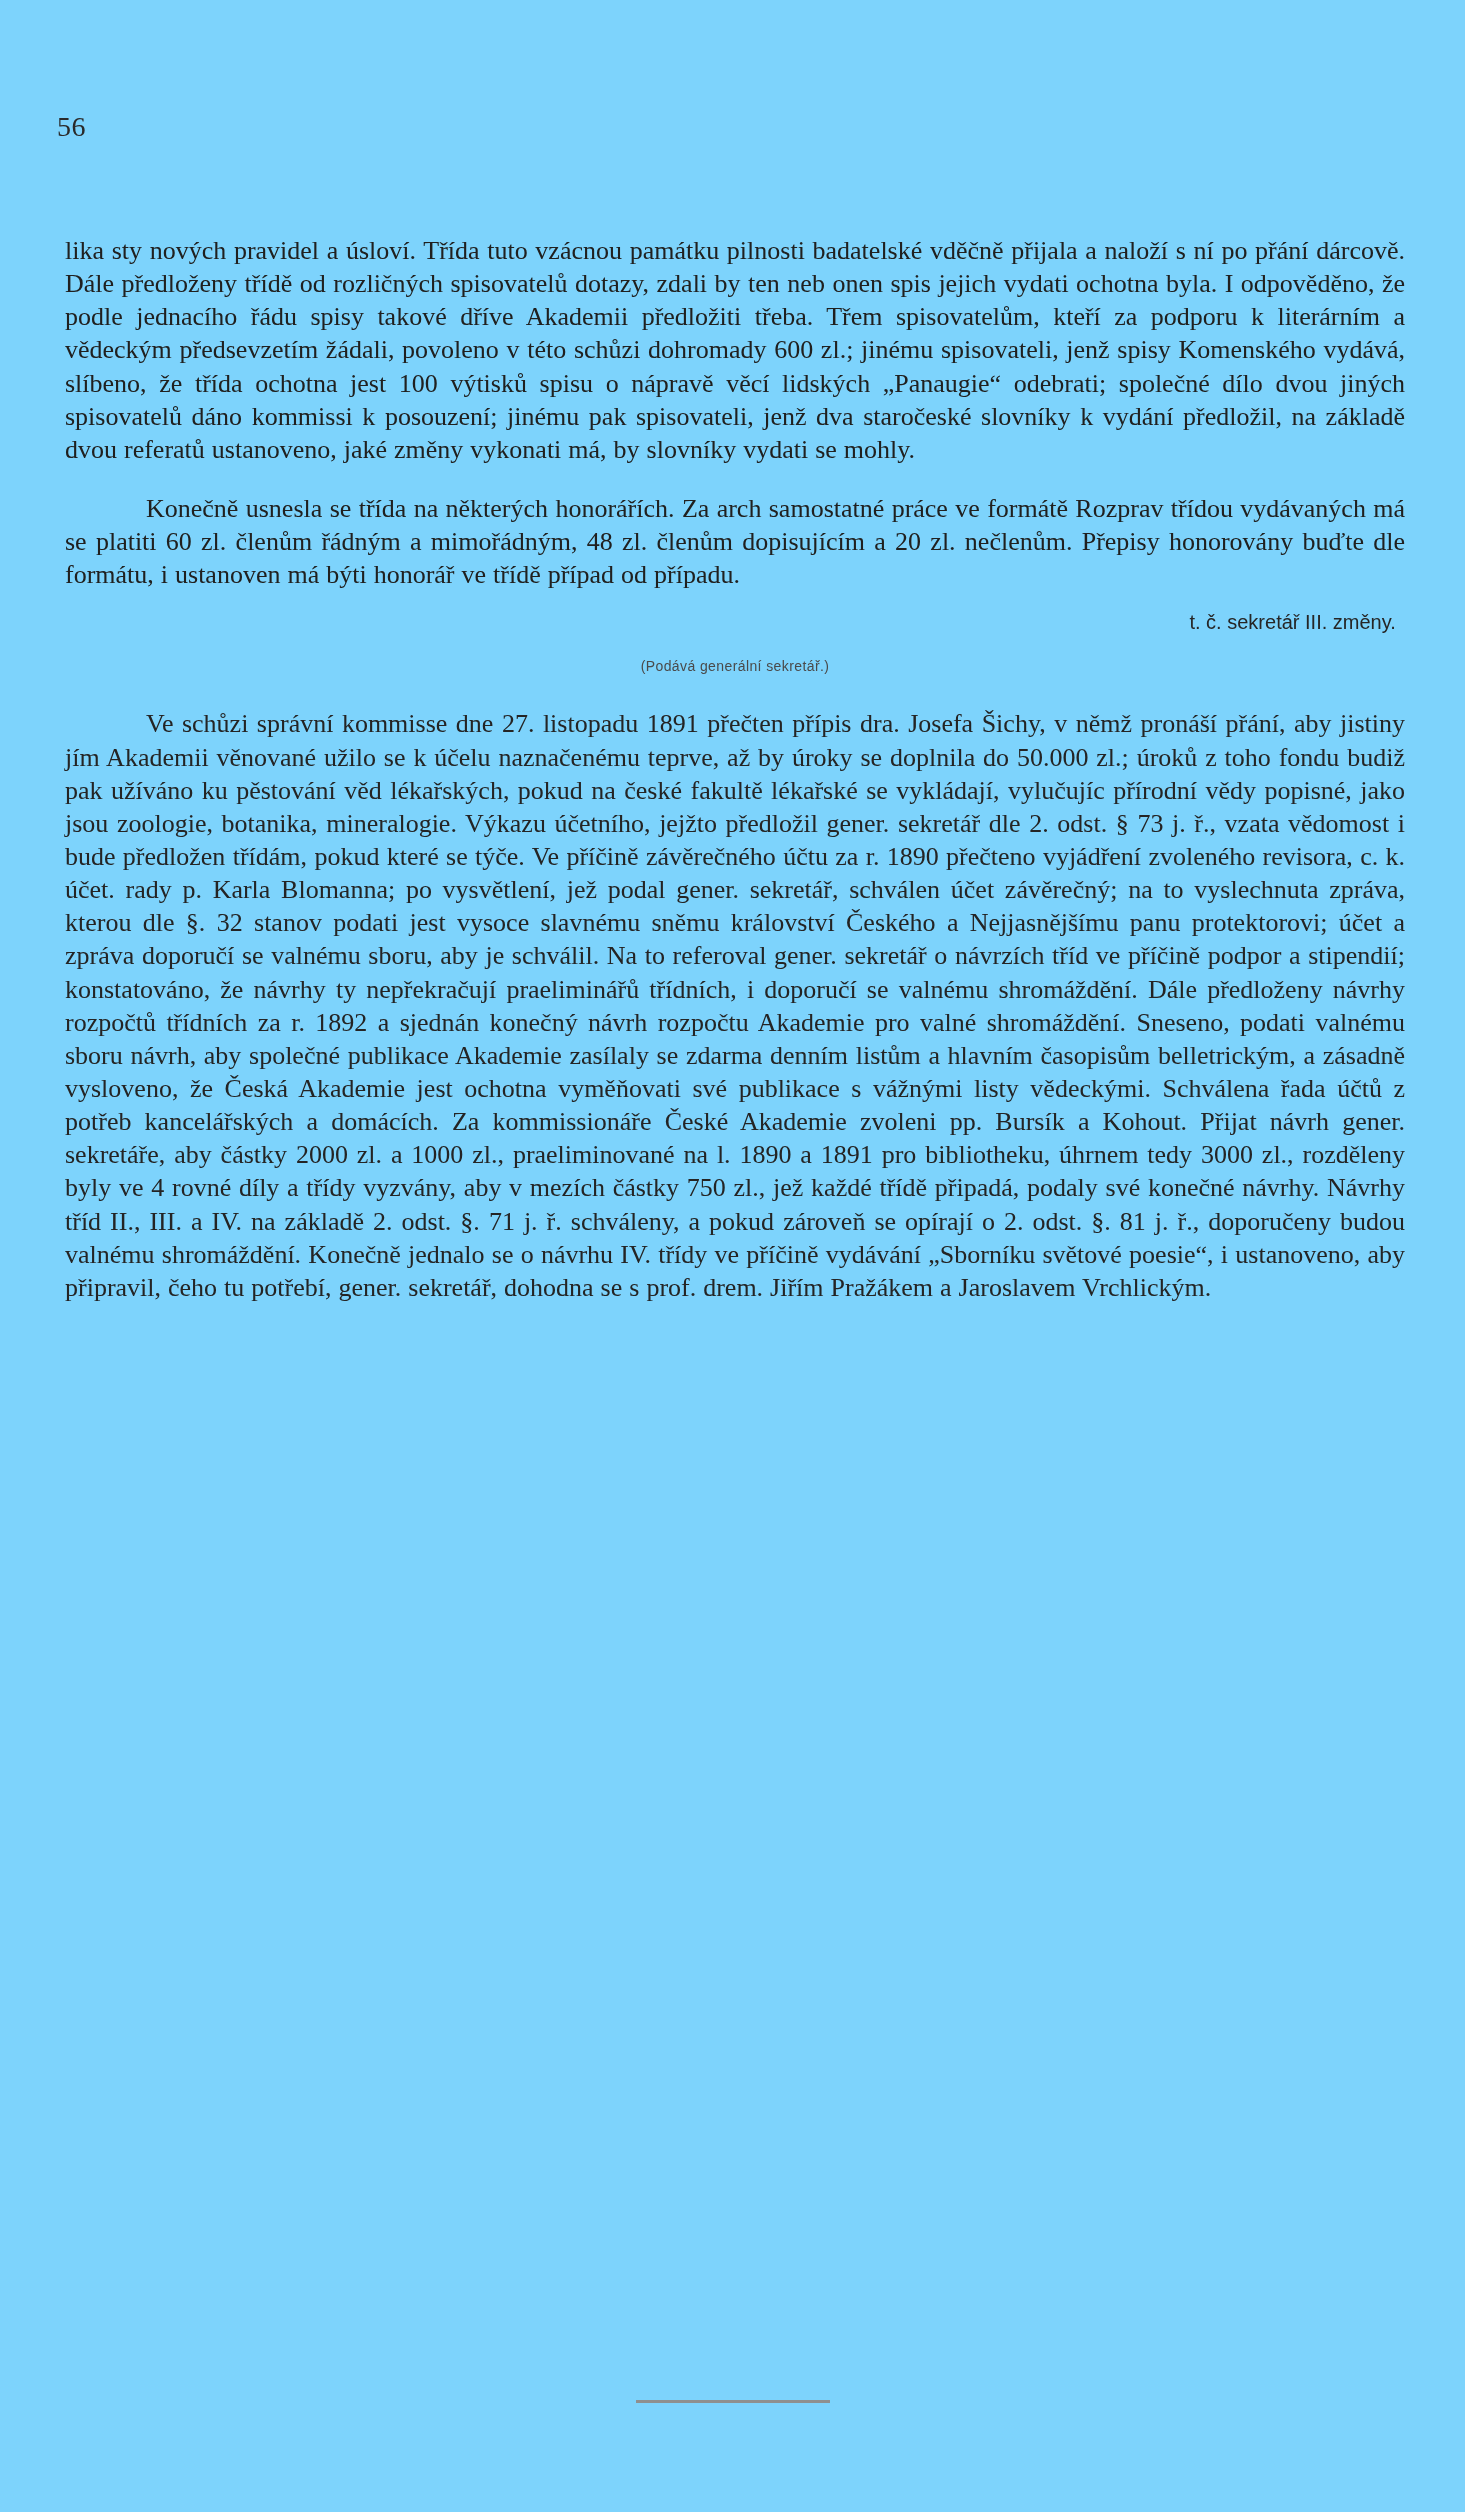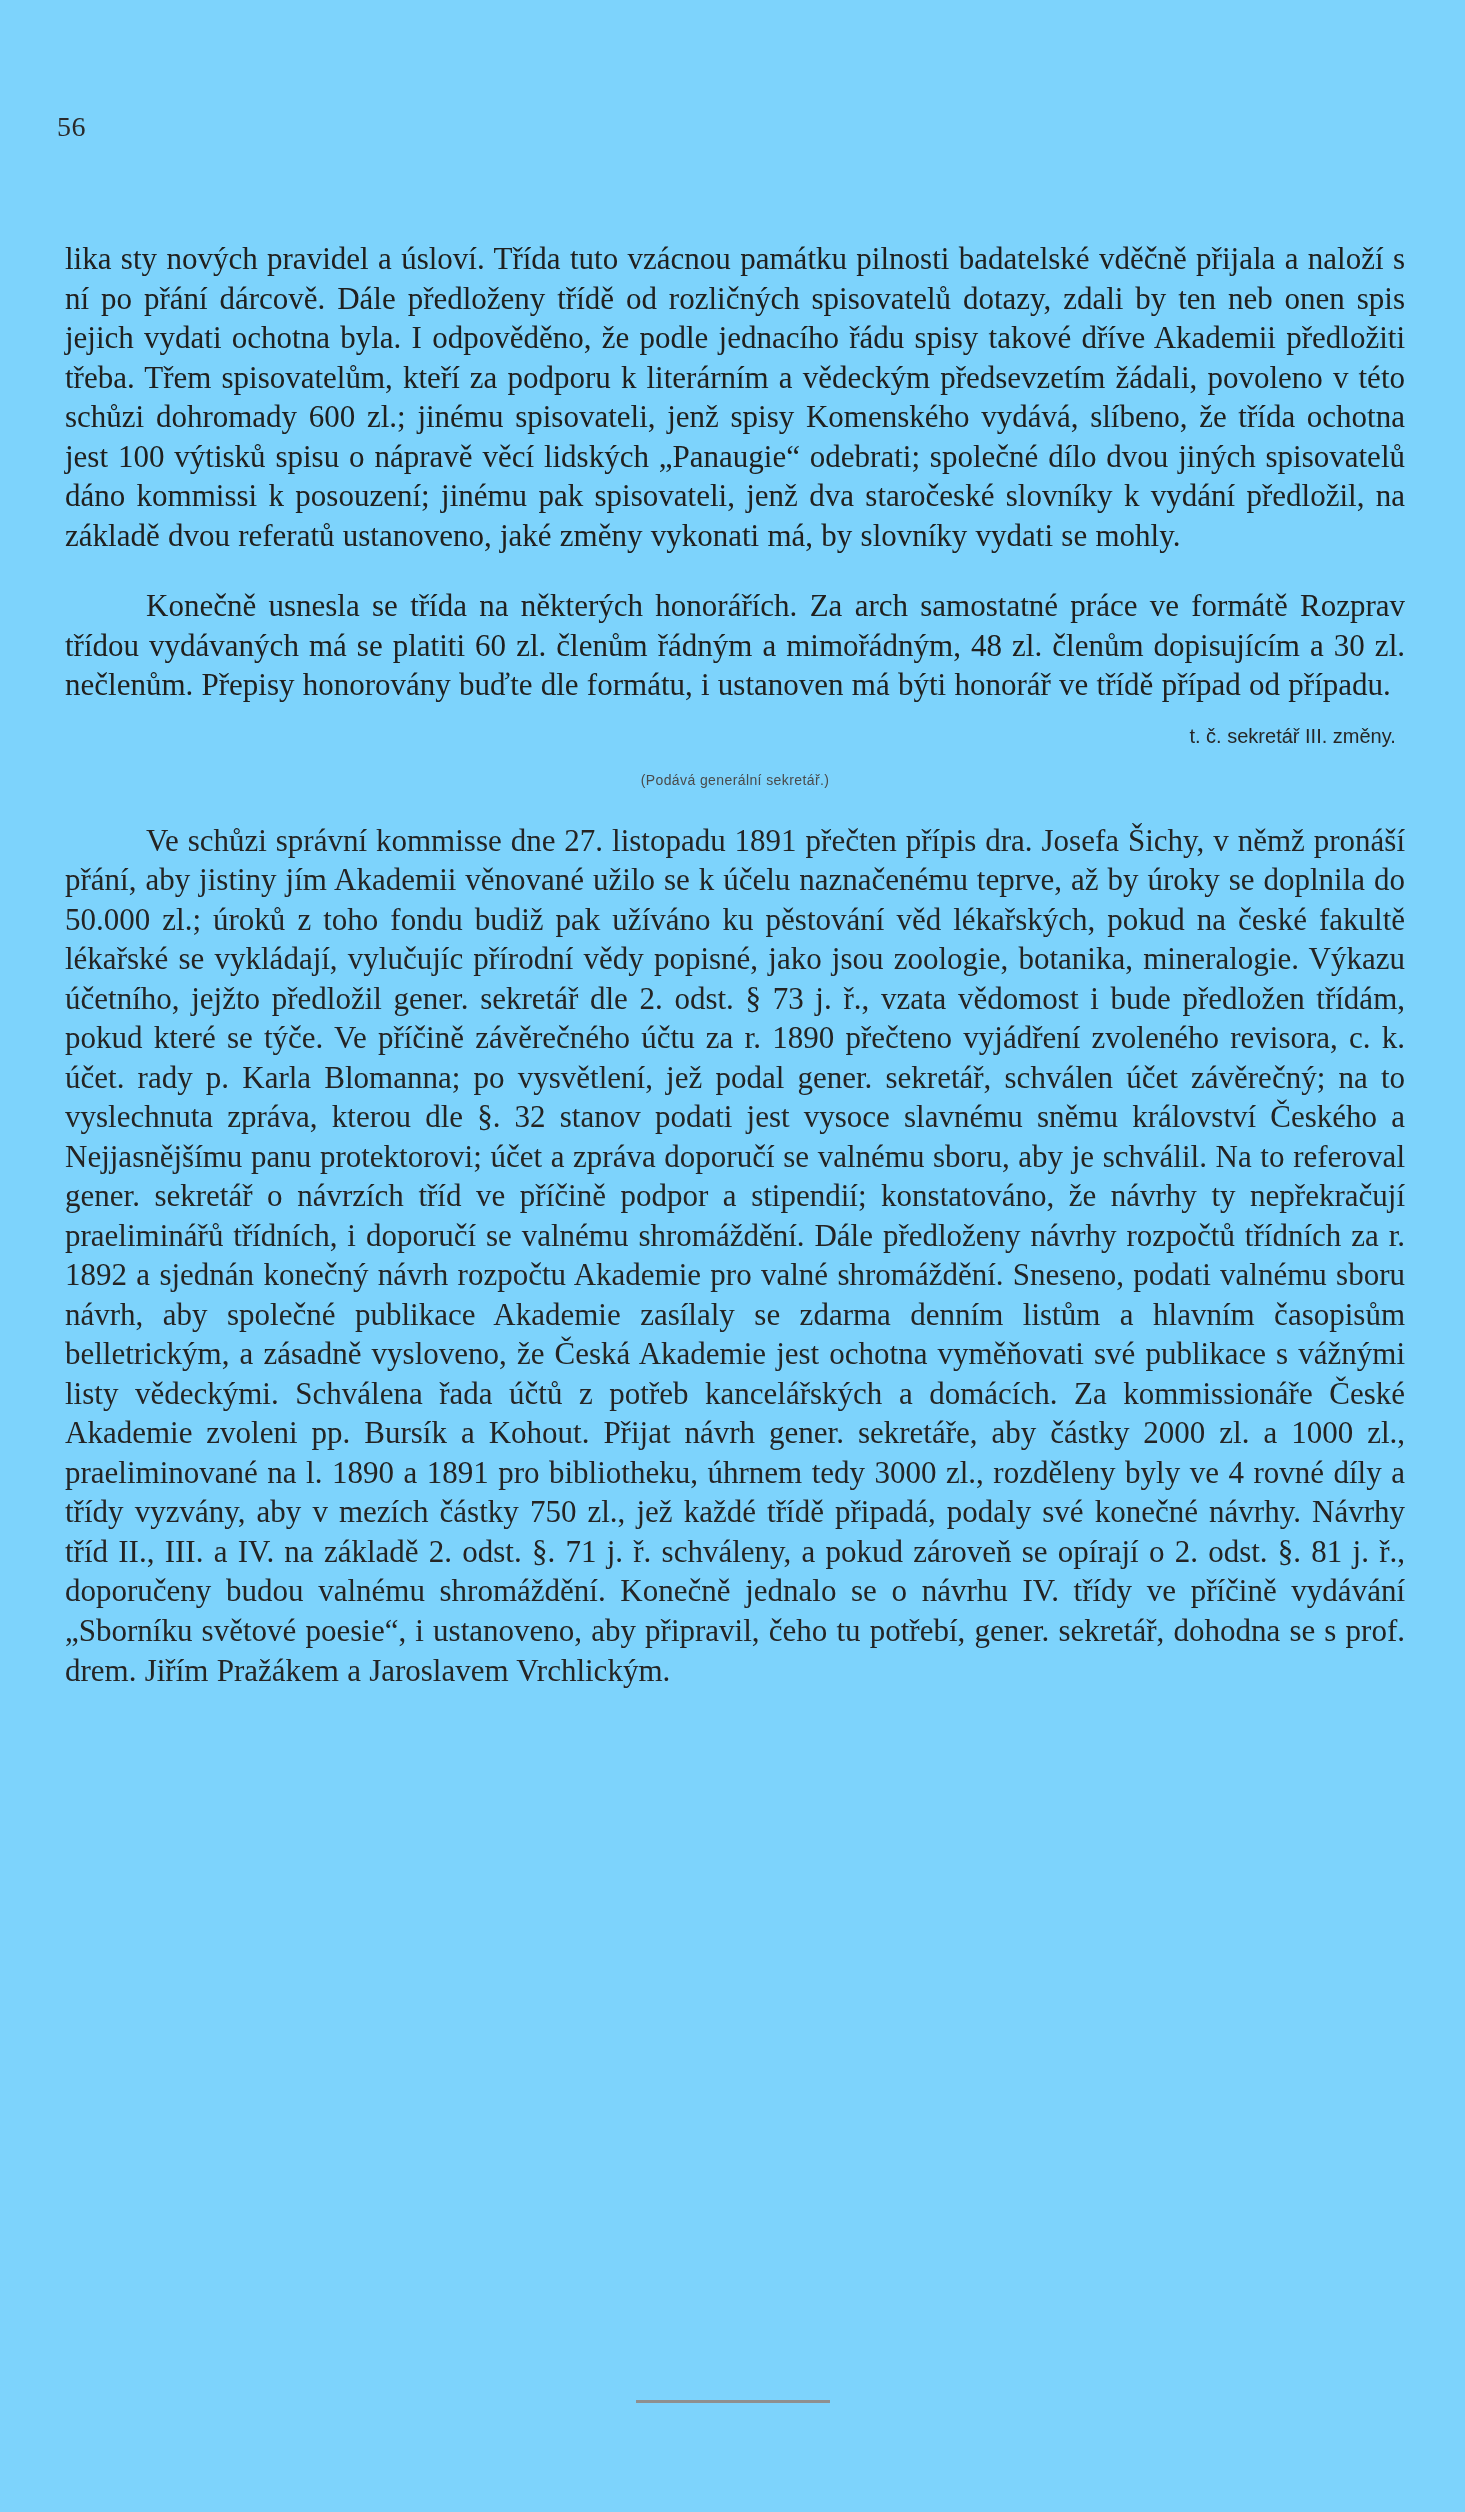--- a/index.html
+++ b/index.html
@@ -30,21 +30,21 @@
     letter-spacing: 0.5px;
     color: #2a2a2a;
   }
   .content {
     position: absolute;
     left: 65px;
     top: 208px;
     width: 1340px;
   }
   .body-text {
-    font-size: 31px;
+    font-size: 26px;
     line-height: 1.275;
     text-align: justify;
     text-justify: inter-word;
     color: #242424;
     hyphens: manual;
     word-spacing: 0.5px;
   }
   .body-text.block-1 {
     color: #20201f;
   }
@@ -106,21 +106,21 @@
 <body>
 
 <div class="page">
 
   <div class="page-number">56</div>
 
   <div class="content">
 
     <p class="body-text block-1">lika sty nových pravidel a úsloví. Třída tuto vzácnou památku pilnosti badatelské vděčně přijala a naloží s ní po přání dárcově. Dále předloženy třídě od rozličných spisovatelů dotazy, zdali by ten neb onen spis jejich vydati ochotna byla. I odpověděno, že podle jednacího řádu spisy takové dříve Akademii předložiti třeba. Třem spisovatelům, kteří za podporu k literárním a vědeckým předsevzetím žádali, povoleno v této schůzi dohromady 600 zl.; jinému spisovateli, jenž spisy Komenského vydává, slíbeno, že třída ochotna jest 100 výtisků spisu o nápravě věcí lidských „Panaugie“ odebrati; společné dílo dvou jiných spisovatelů dáno kommissi k posouzení; jinému pak spisovateli, jenž dva staročeské slovníky k vydání předložil, na základě dvou referatů ustanoveno, jaké změny vykonati má, by slovníky vydati se mohly.</p>
 
-    <p class="body-text block-1 indent-first">Konečně usnesla se třída na některých honorářích. Za arch samostatné práce ve formátě Rozprav třídou vydávaných má se platiti 60 zl. členům řádným a mimořádným, 48 zl. členům dopisujícím a 30 zl. nečlenům. Přepisy honorovány buďte dle formátu, i ustanoven má býti honorář ve třídě případ od případu.</p>
+    <p class="body-text block-1 indent-first">Konečně usnesla se třída na některých honorářích. Za arch samostatné práce ve formátě Rozprav třídou vydávaných má se platiti 60 zl. členům řádným a mimořádným, 48 zl. členům dopisujícím a 20 zl. nečlenům. Přepisy honorovány buďte dle formátu, i ustanoven má býti honorář ve třídě případ od případu.</p>
 
     <div class="signature">
       <div class="role">t. č. sekretář III. změny.</div>
     </div>
 
     <div class="section-subheading">(Podává generální sekretář.)</div>
 
     <p class="body-text block-2 indent-first"><span class="italic">Ve schůzi správní kommisse dne 27. listopadu 1891</span> <span>přečten přípis dra. Josefa Šichy, v němž pronáší přání, aby jistiny jím Akademii věnované užilo se k účelu naznačenému teprve, až by úroky se doplnila do 50.000 zl.; úroků z toho fondu budiž pak užíváno ku pěstování věd lékařských, pokud na české fakultě lékařské se vykládají, vylučujíc přírodní vědy popisné, jako jsou zoologie, botanika, mineralogie. Výkazu účetního, jejžto předložil gener. sekretář dle 2. odst. § 73 j. ř., vzata vědomost i bude předložen třídám, pokud které se týče. Ve příčině závěrečného účtu za r. 1890 přečteno vyjádření zvoleného revisora, c. k. účet. rady p. Karla Blomanna; po vysvětlení, jež podal gener. sekretář, schválen účet závěrečný; na to vyslechnuta zpráva, kterou dle §. 32 stanov podati jest vysoce slavnému sněmu království Českého a Nejjasnějšímu panu protektorovi; účet a zpráva doporučí se valnému sboru, aby je schválil. Na to referoval gener. sekretář o návrzích tříd ve příčině podpor a stipendií; konstatováno, že návrhy ty nepřekračují praeliminářů třídních, i doporučí se valnému shromáždění. Dále předloženy návrhy rozpočtů třídních za r. 1892 a sjednán konečný návrh rozpočtu Akademie pro valné shromáždění. Sneseno, podati valnému sboru návrh, aby společné publikace Akademie zasílaly se zdarma denním listům a hlavním časopisům belletrickým, a zásadně vysloveno, že Česká Akademie jest ochotna vyměňovati své publikace s vážnými listy vědeckými. Schválena řada účtů z potřeb kancelářských a domácích. Za kommissionáře České Akademie zvoleni pp. Bursík a Kohout. Přijat návrh gener. sekretáře, aby částky 2000 zl. a 1000 zl., praeliminované na l. 1890 a 1891 pro bibliotheku, úhrnem tedy 3000 zl., rozděleny byly ve 4 rovné díly a třídy vyzvány, aby v mezích částky 750 zl., jež každé třídě připadá, podaly své konečné návrhy. Návrhy tříd II., III. a IV. na základě 2. odst. §. 71 j. ř. schváleny, a pokud zároveň se opírají o 2. odst. §. 81 j. ř., doporučeny budou valnému shromáždění. Konečně jednalo se o návrhu IV. třídy ve příčině vydávání „Sborníku světové poesie“, i ustanoveno, aby připravil, čeho tu potřebí, gener. sekretář, dohodna se s prof. drem. Jiřím Pražákem a Jaroslavem Vrchlickým.</span></p>
 
   </div>

